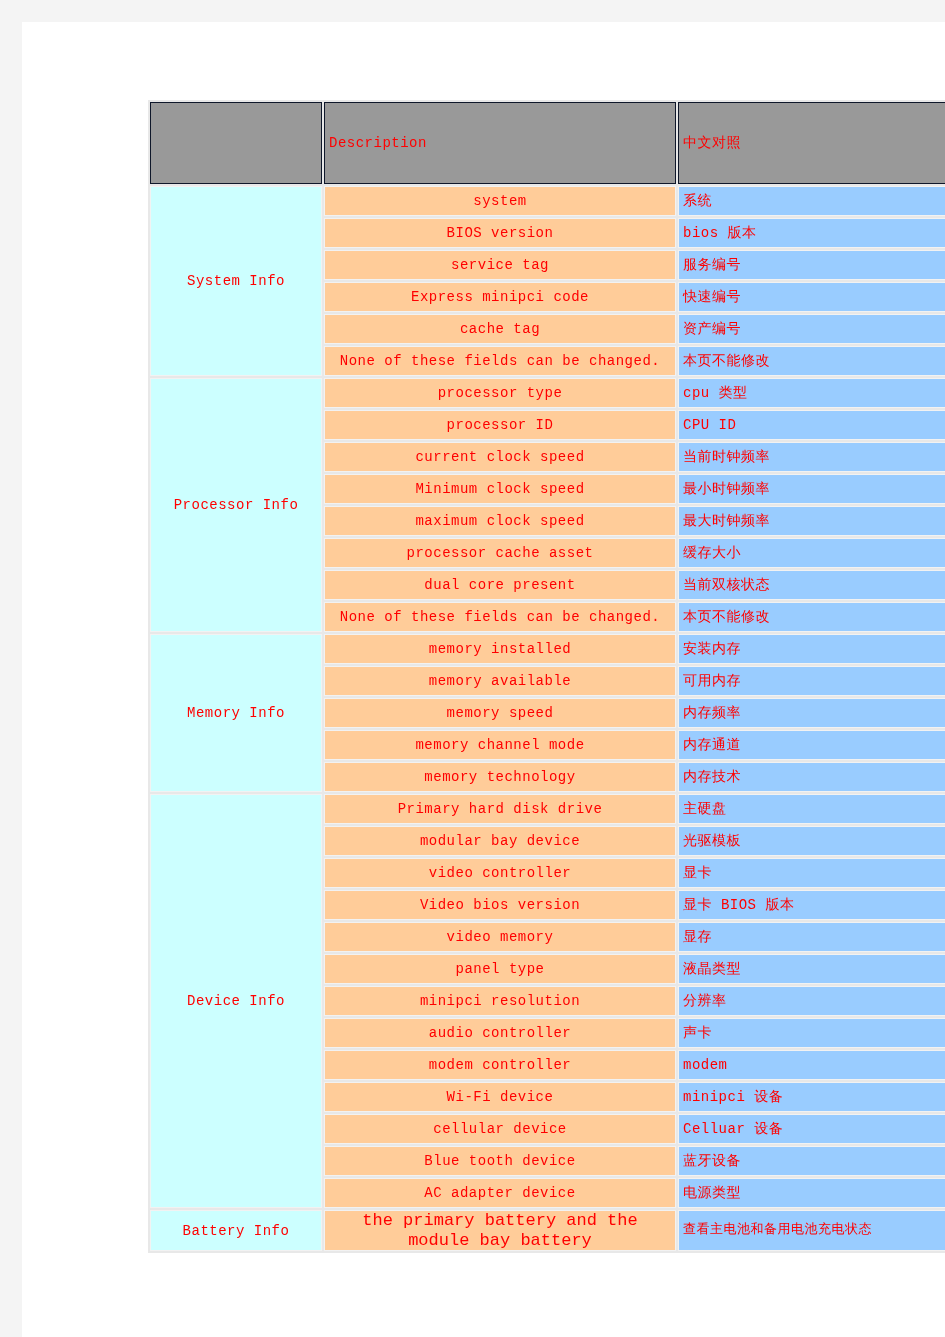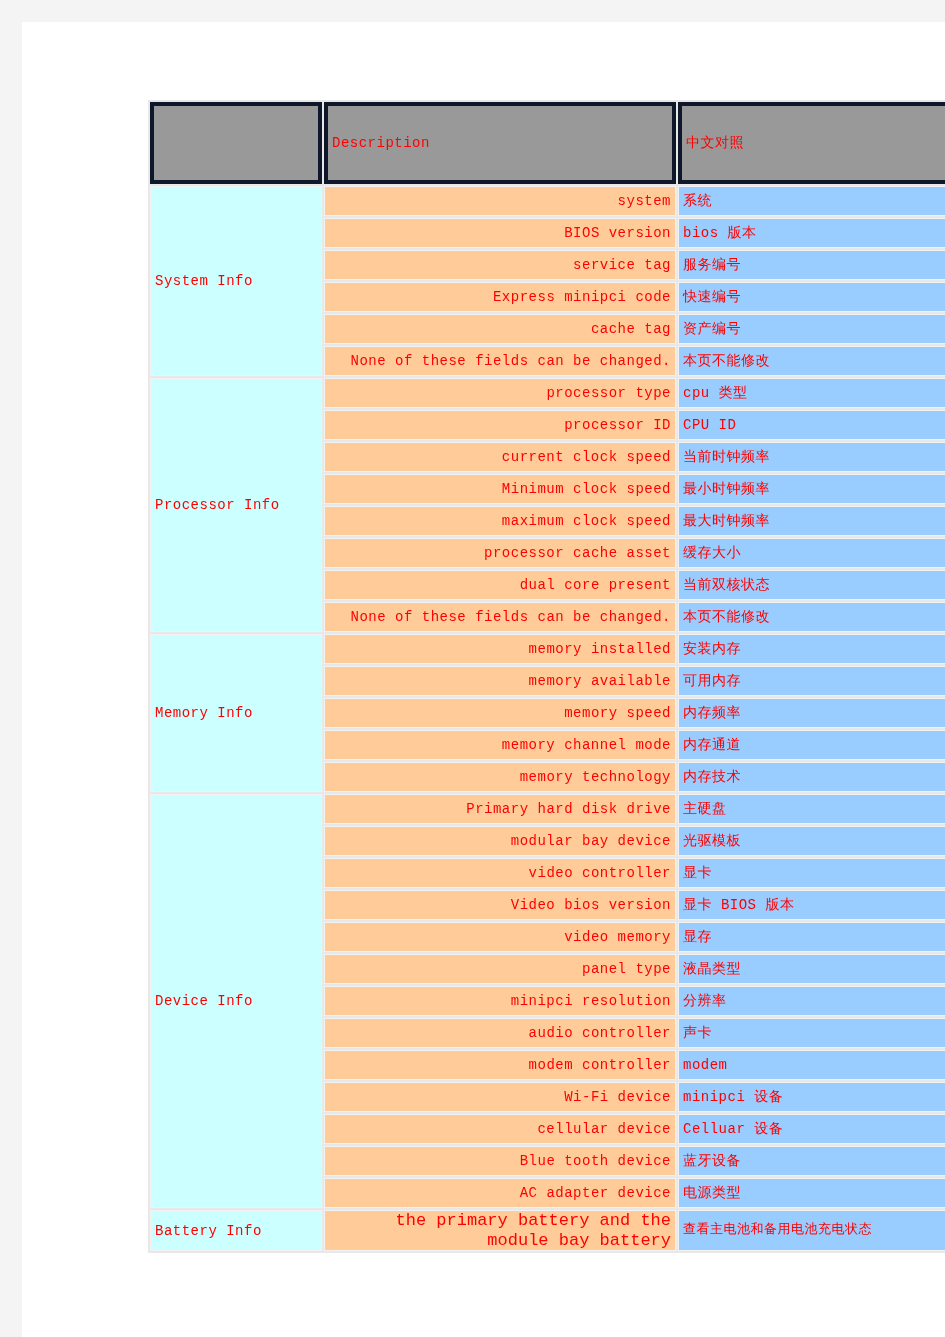--- a/index.html
+++ b/index.html
@@ -49,37 +49,37 @@
   }
   col.c1 { width: 172px; }
   col.c2 { width: 352px; }
   col.c3 { width: 321px; }
 
   
   tr.header td {
     background: #999999;
     height: 82px;
     vertical-align: middle;
-    border: 4px solid #0f172a;
+    border: 1px solid #0f172a;
   }
   tr.header td.blank {
     background: #999999;
   }
 
   
   td.section {
     background: #ccffff;
-    text-align: left;
+    text-align: center;
     vertical-align: middle;
     font-size: 14px;
   }
   
   td.desc {
     background: #ffcc99;
-    text-align: right;
+    text-align: center;
     height: 30px;
   }
   
   td.zh {
     background: #99ccff;
     text-align: left;
     height: 30px;
     font-family: "DejaVu Sans", "Liberation Sans", sans-serif;
     font-size: 13px;
     letter-spacing: 0;

